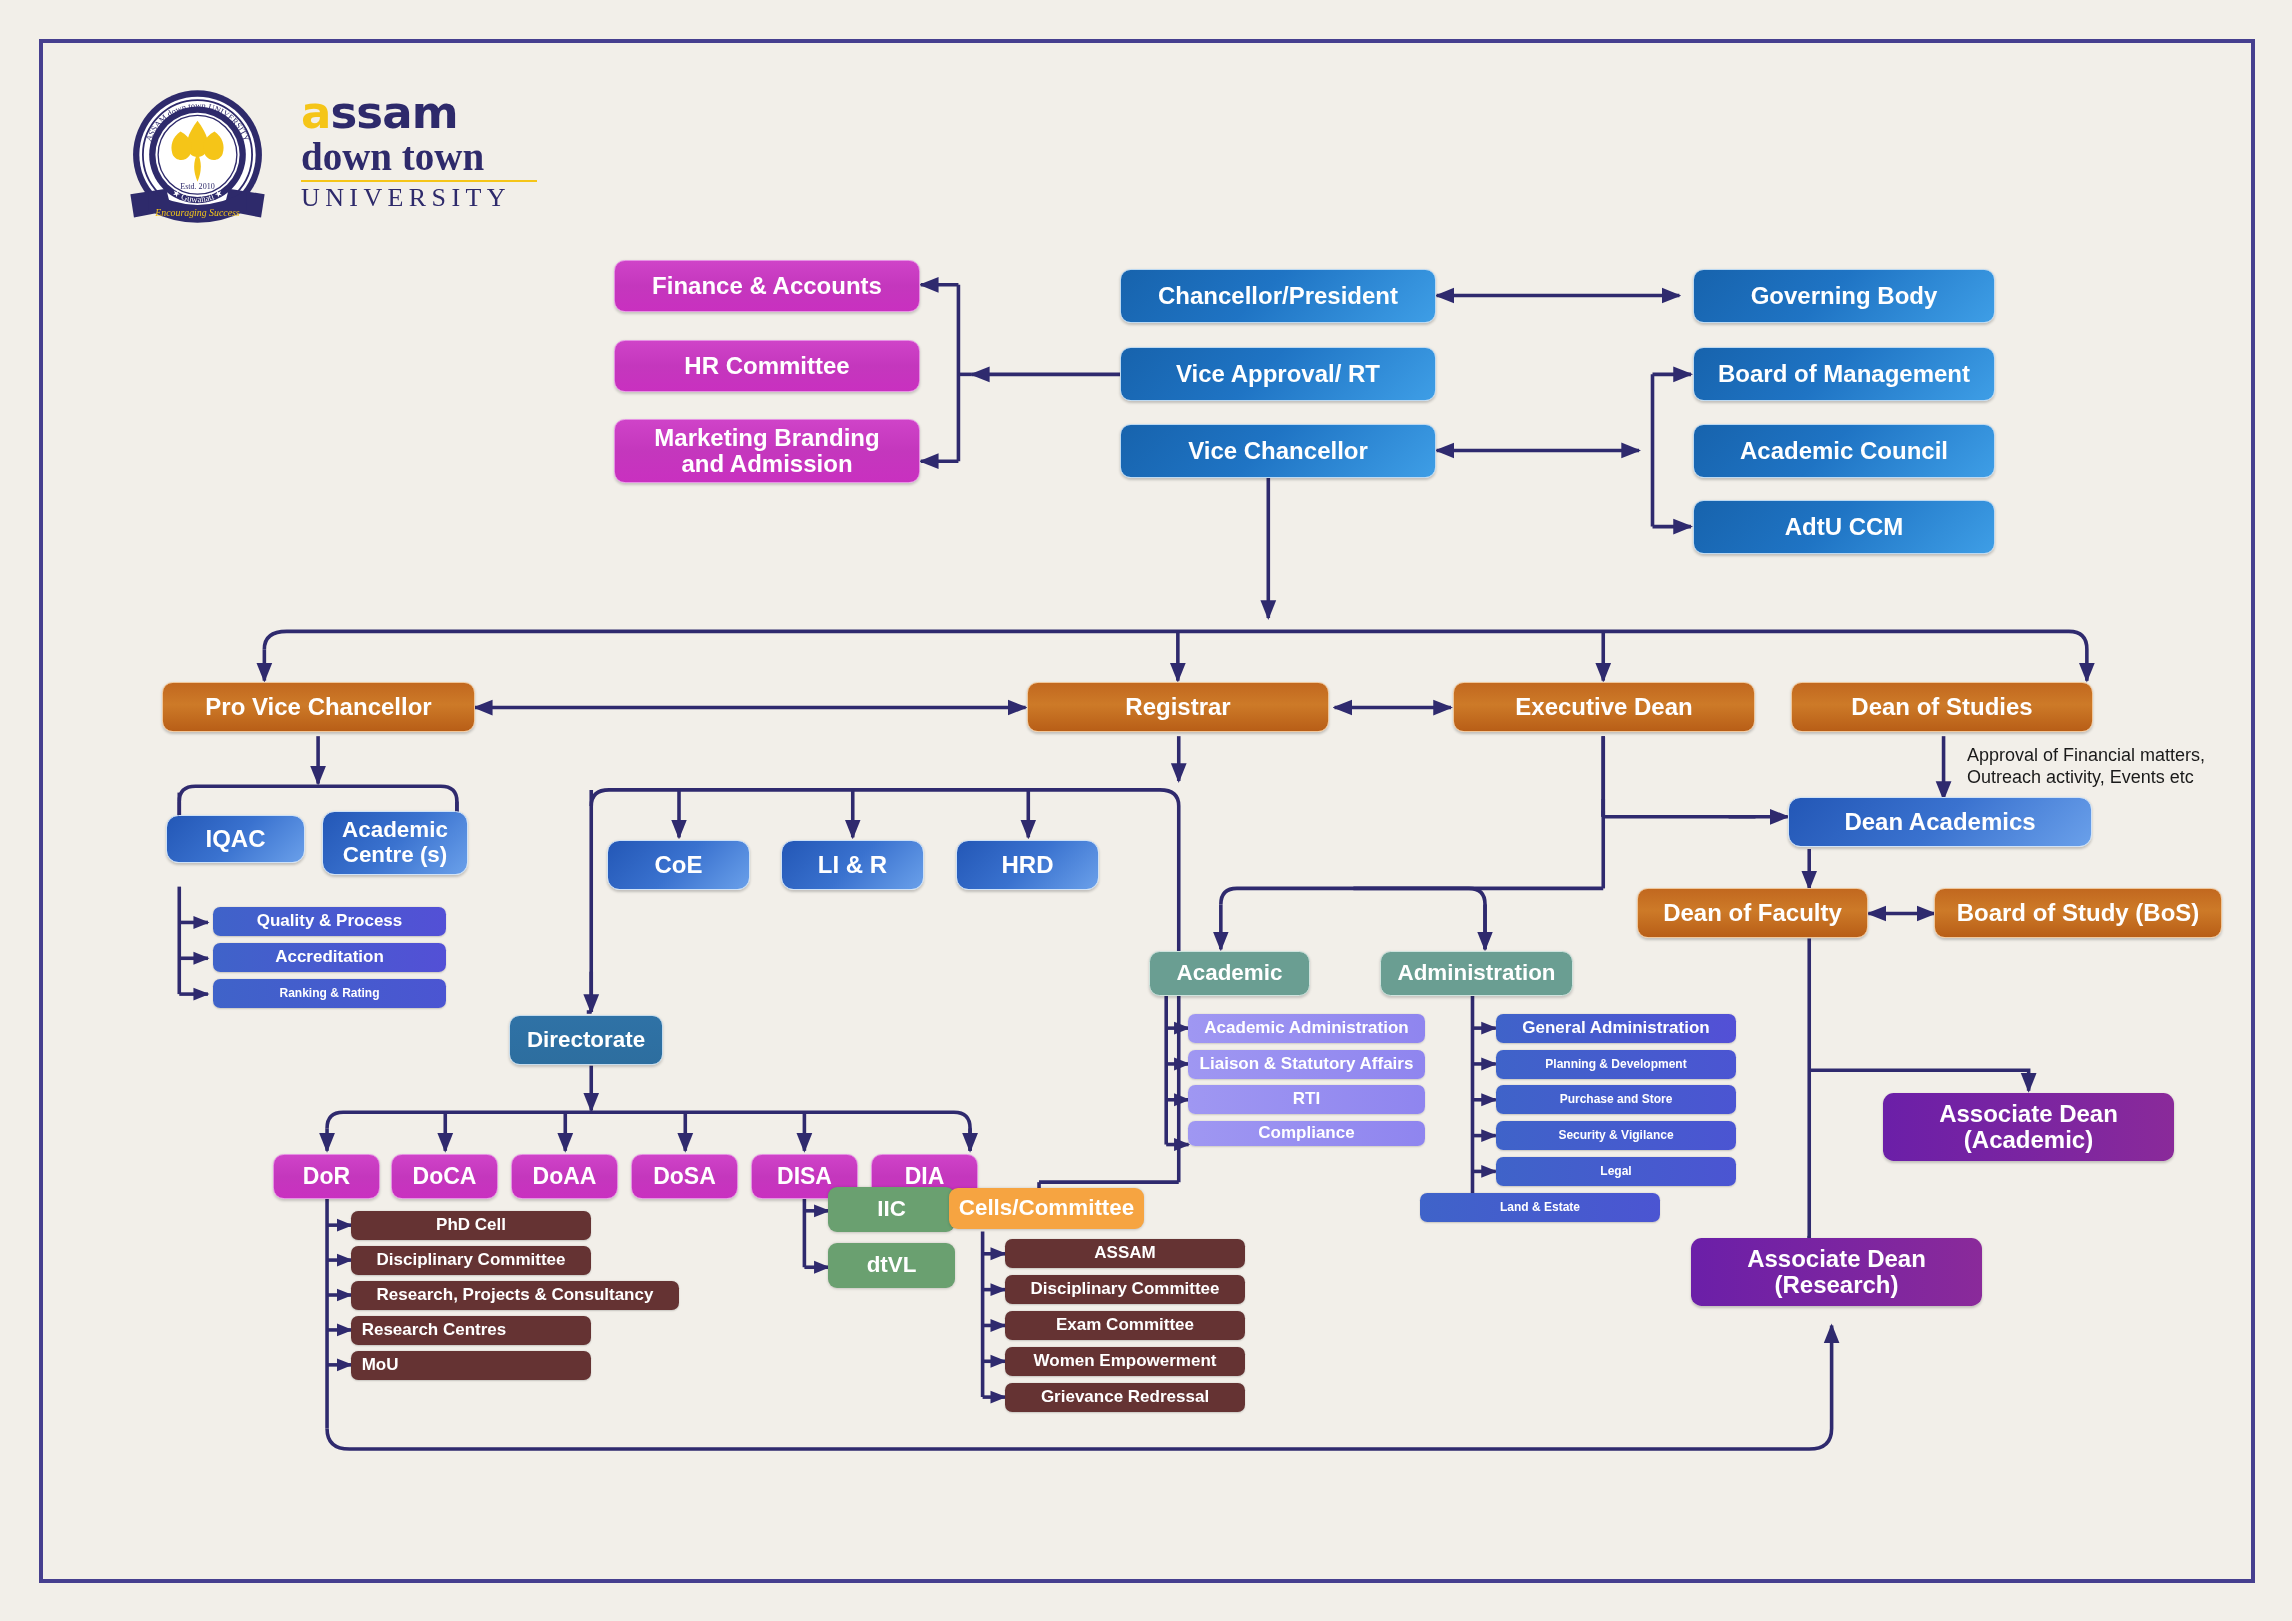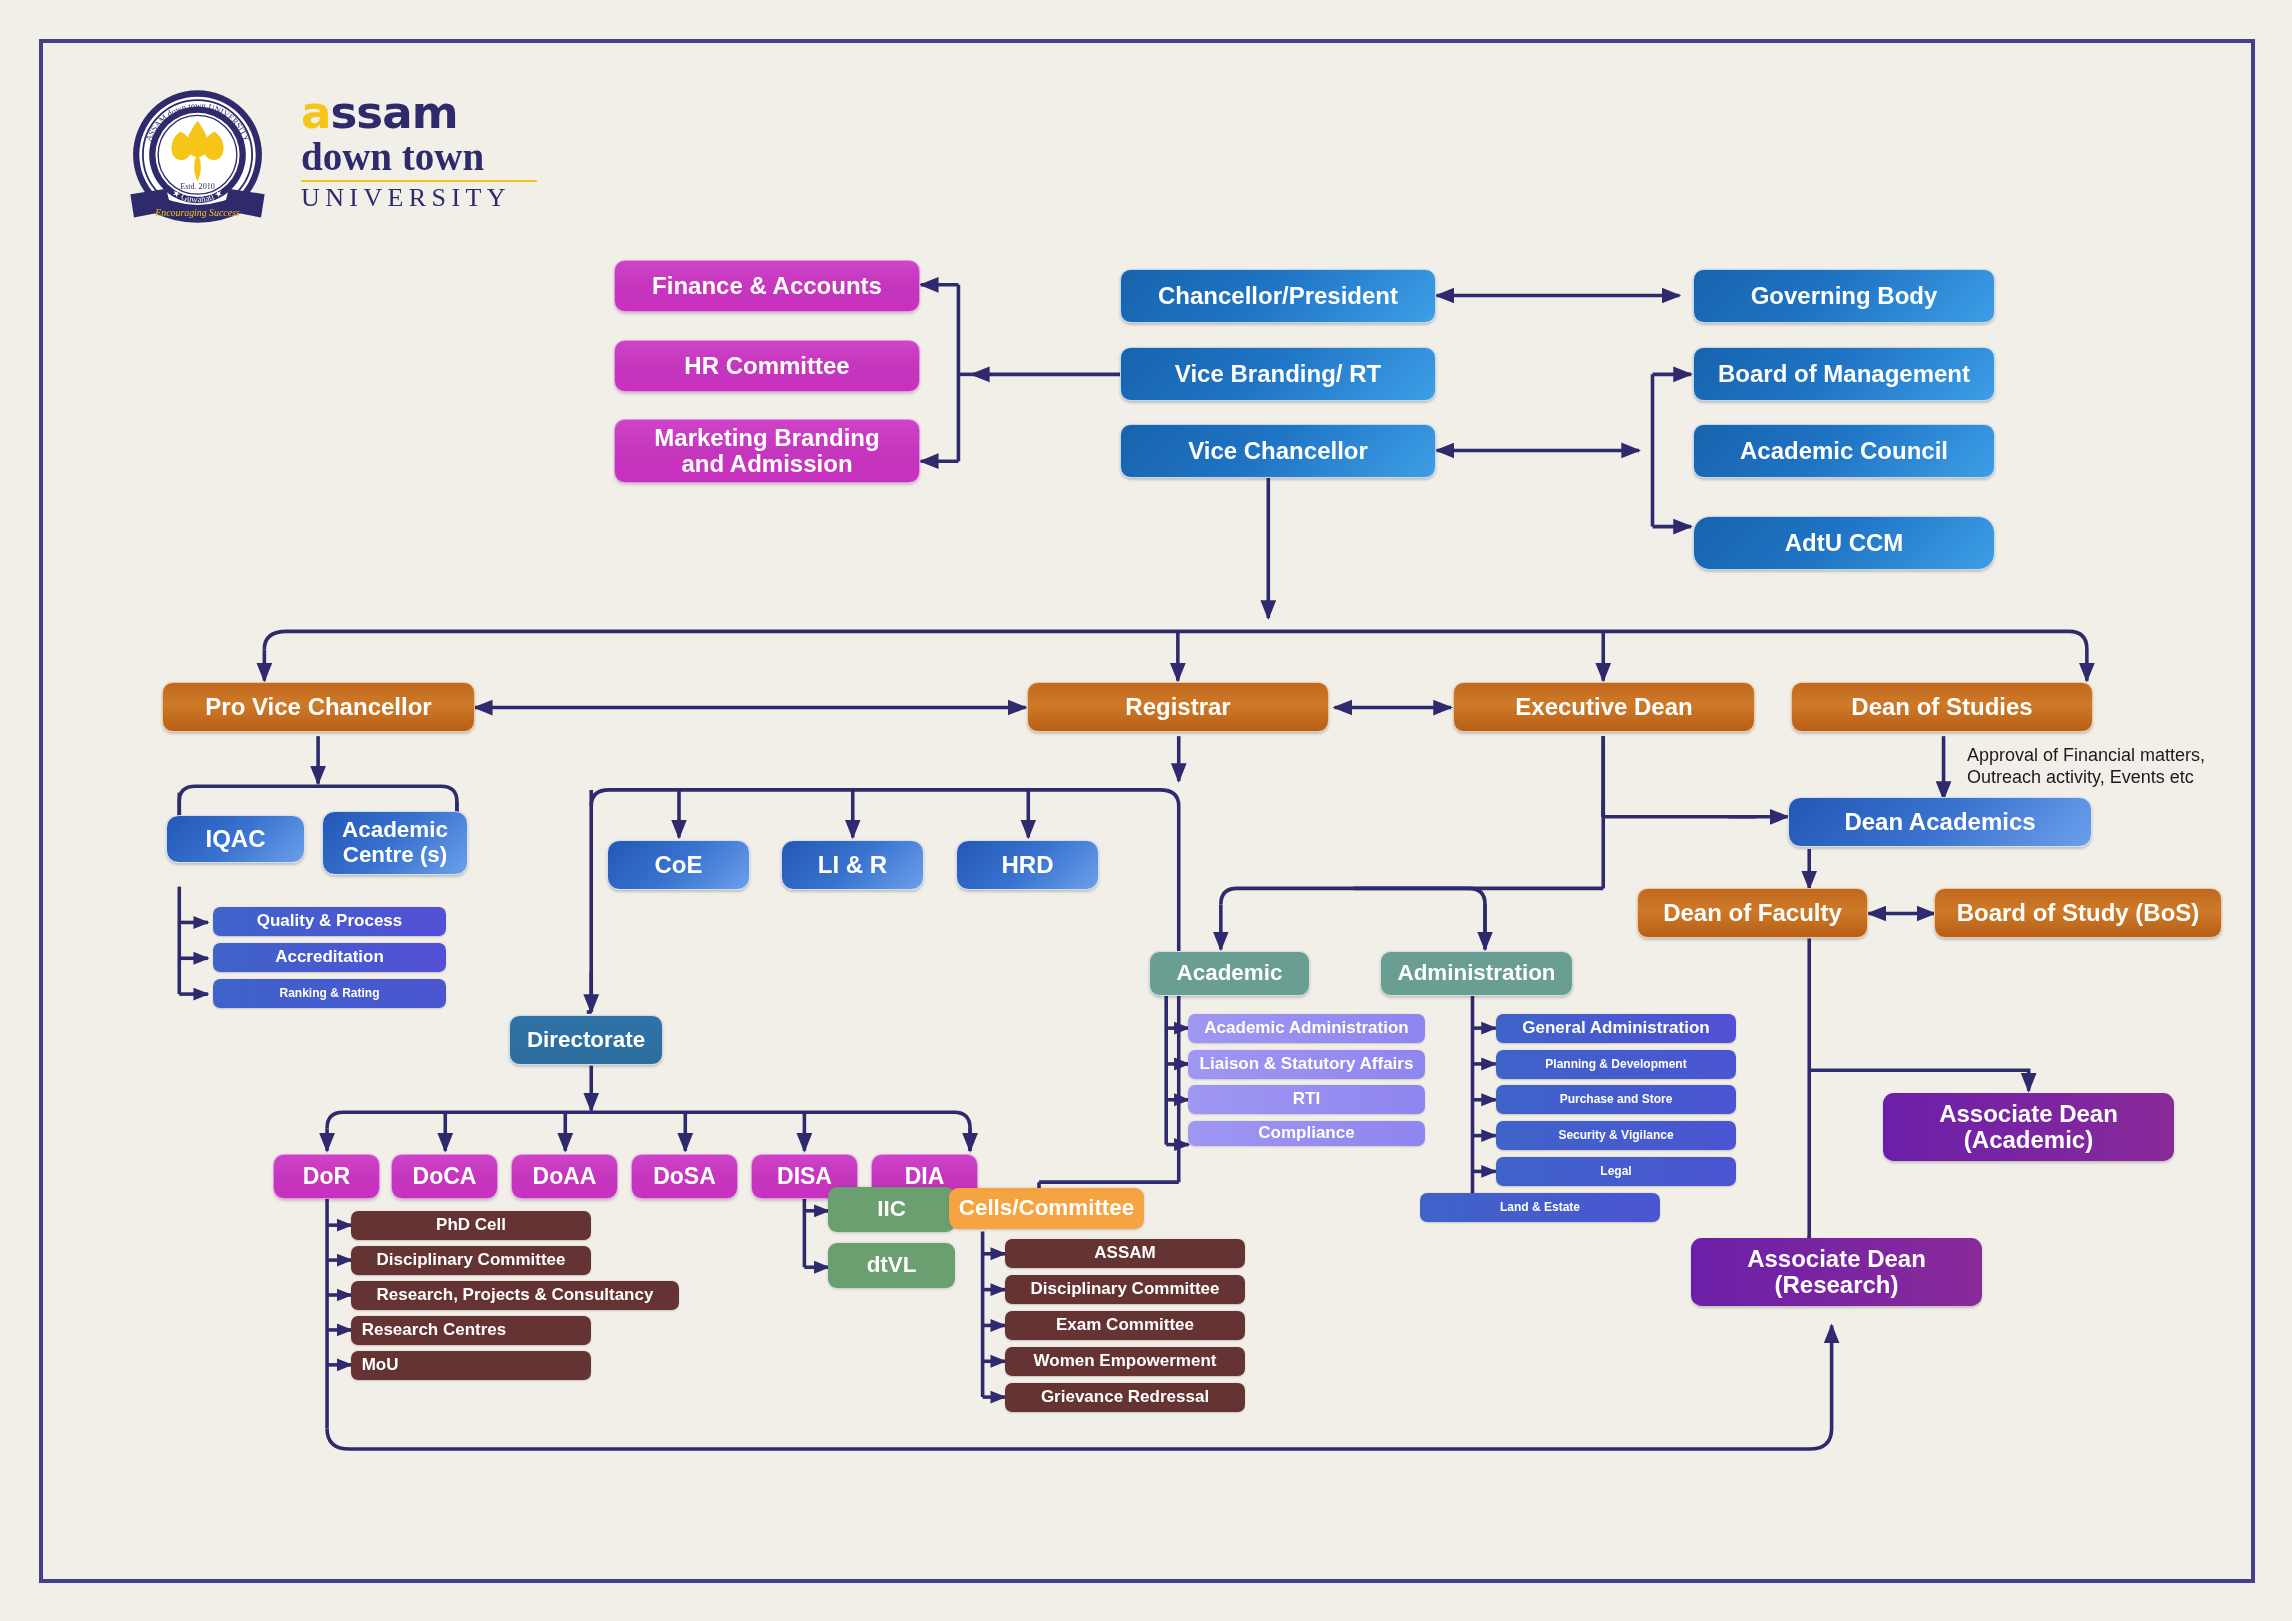--- a/index.html
+++ b/index.html
@@ -239,27 +239,27 @@
       <line x1="2020" y1="1380" x2="2020" y2="1420" marker-end="url(#ah)"></line>
     </g>
   </svg>
 
   <div class="node magenta" style="left:614px;top:260px;width:306px;height:52px;">Finance &amp; Accounts</div>
   <div class="node magenta" style="left:614px;top:340px;width:306px;height:52px;">HR Committee</div>
   <div class="node magenta" style="left:614px;top:419px;width:306px;height:64px;white-space:pre-line;">Marketing Branding
 and Admission</div>
 
   <div class="node blue" style="left:1120px;top:269px;width:316px;height:54px;">Chancellor/President</div>
-  <div class="node blue" style="left:1120px;top:347px;width:316px;height:54px;">Vice Branding/ RT</div>
+  <div class="node blue" style="left:1120px;top:347px;width:316px;height:54px;">Vice Approval/ RT</div>
   <div class="node blue" style="left:1120px;top:424px;width:316px;height:54px;">Vice Chancellor</div>
 
   <div class="node blue" style="left:1693px;top:269px;width:302px;height:54px;">Governing Body</div>
   <div class="node blue" style="left:1693px;top:347px;width:302px;height:54px;">Board of Management</div>
   <div class="node blue" style="left:1693px;top:424px;width:302px;height:54px;">Academic Council</div>
-  <div class="node blue" style="left:1693px;top:516px;width:302px;height:54px;border-radius:17px;">AdtU CCM</div>
+  <div class="node blue" style="left:1693px;top:500px;width:302px;height:54px;">AdtU CCM</div>
 
   <div class="node orange" style="left:162px;top:682px;width:313px;height:50px;">Pro Vice Chancellor</div>
   <div class="node orange" style="left:1027px;top:682px;width:302px;height:50px;">Registrar</div>
   <div class="node orange" style="left:1453px;top:682px;width:302px;height:50px;">Executive Dean</div>
   <div class="node orange" style="left:1791px;top:682px;width:302px;height:50px;">Dean of Studies</div>
 
   <div class="node blue2" style="left:166px;top:815px;width:139px;height:48px;">IQAC</div>
   <div class="node blue2" style="left:322px;top:811px;width:146px;height:64px;white-space:pre-line;font-size:22.4px;">Academic
 Centre (s)</div>
 

